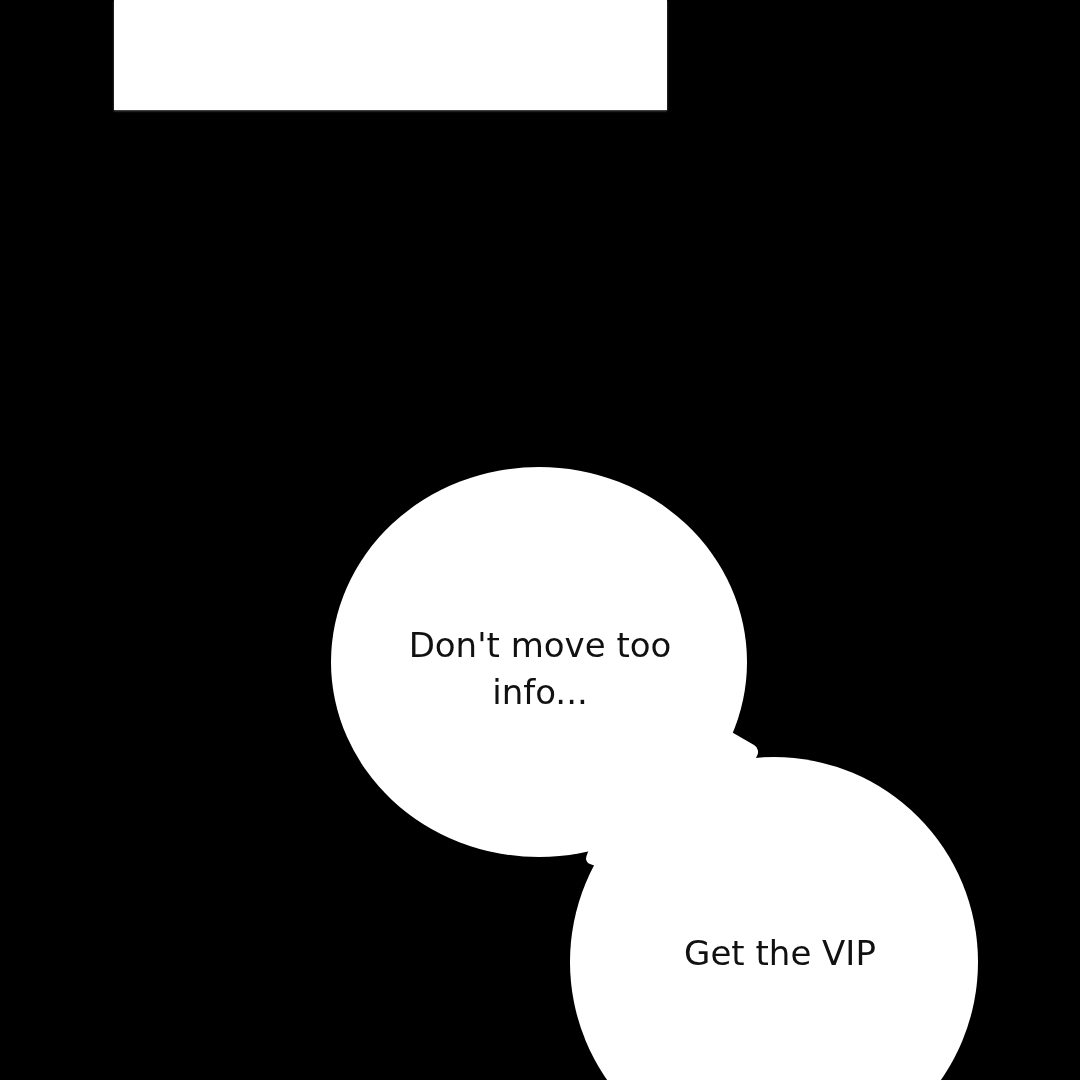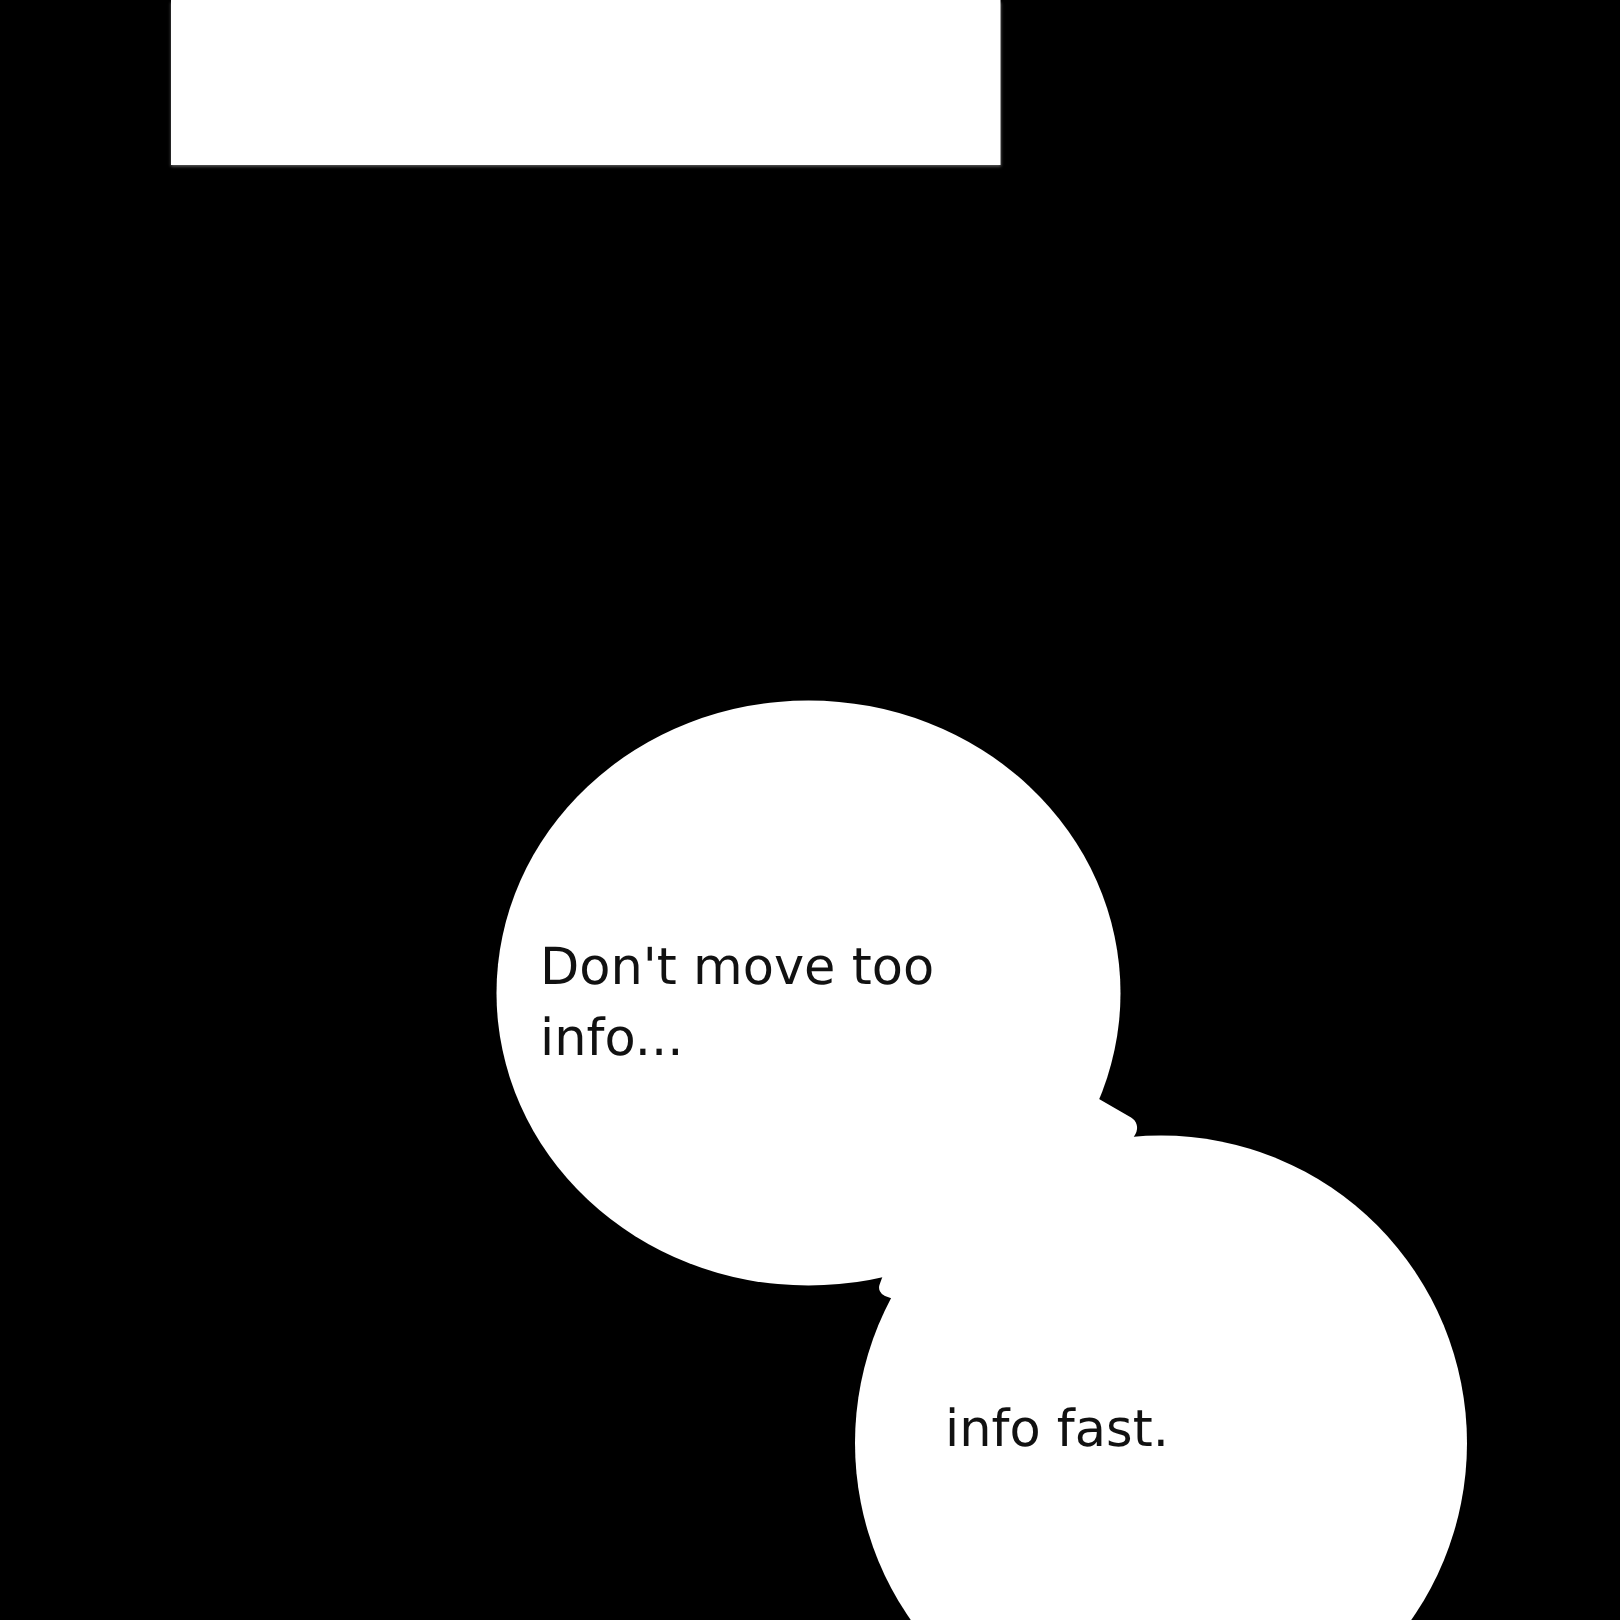--- a/index.html
+++ b/index.html
@@ -7,35 +7,35 @@
       font-family: "DejaVu Sans", sans-serif; }
     .panel { position:absolute; left:114px; top:0; width:553px; height:110px; background:#fff;
       box-shadow: 0 1px 2px rgba(160,160,160,0.6); }
     .bubble { position:absolute; background:#fff; border-radius:50%;
       display:flex; align-items:center; justify-content:center; text-align:center; }
     .b1 { left:331px; top:467px; width:416px; height:390px; }
     .b2 { left:570px; top:757px; width:408px; height:410px; }
     .tail { position:absolute; background:#fff; }
     .t1 { left:690px; top:730px; width:60px; height:60px; transform:rotate(30deg); border-radius:8px; }
     .t2 { left:590px; top:830px; width:40px; height:40px; transform:rotate(20deg); border-radius:6px; }
-    .txt { position:absolute; font-size:34px; line-height:47px; color:#111; }
+    .txt { position:absolute; font-size:34px; line-height:47px; color:#111; text-align:center; }
     .txt1 { left:360px; top:622px; width:360px; }
     .txt2 { left:630px; top:930px; width:300px; }
   </style>
 </head>
 <body>
 
 <div class="panel"></div>
 
 <div class="tail t1"></div>
 <div class="tail t2"></div>
 
 <div class="bubble b1"></div>
 <div class="bubble b2"></div>
 
 <div class="txt txt1">
   <div>Don't move too</div>
   <div>info...</div>
 </div>
 
 <div class="txt txt2">
-  <div>info fast.</div>
+  <div>Get the VIP</div>
 </div>
 
 </body></html>

